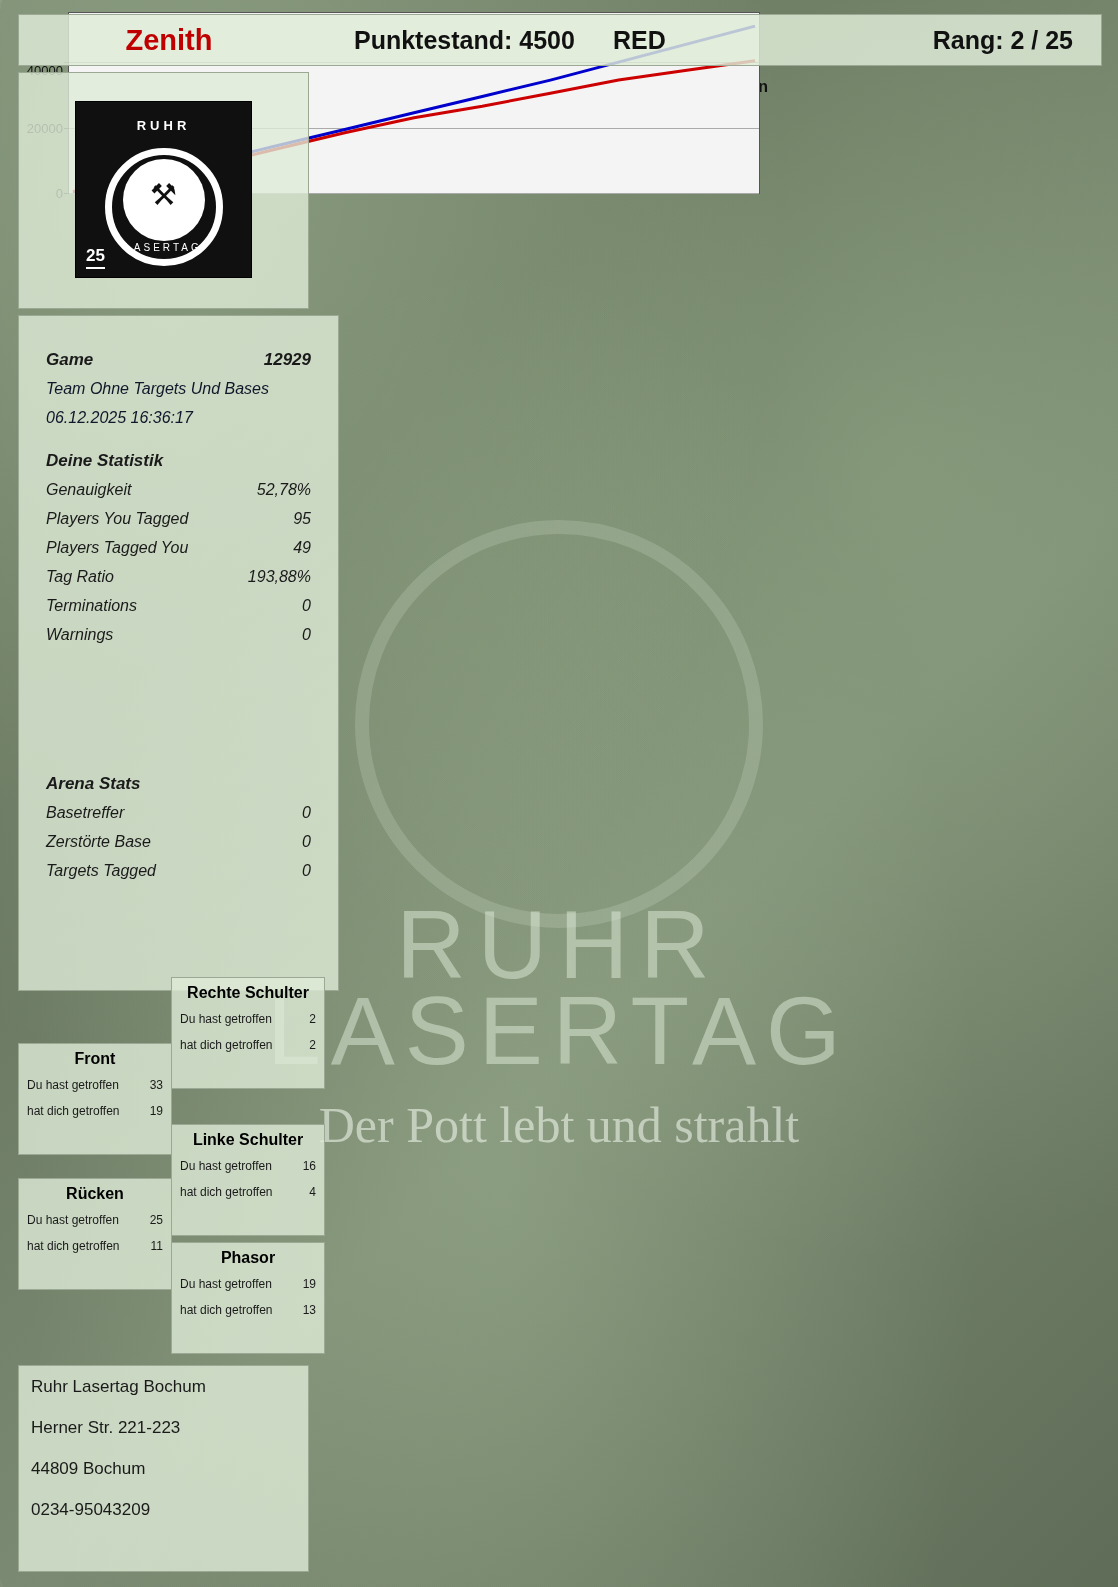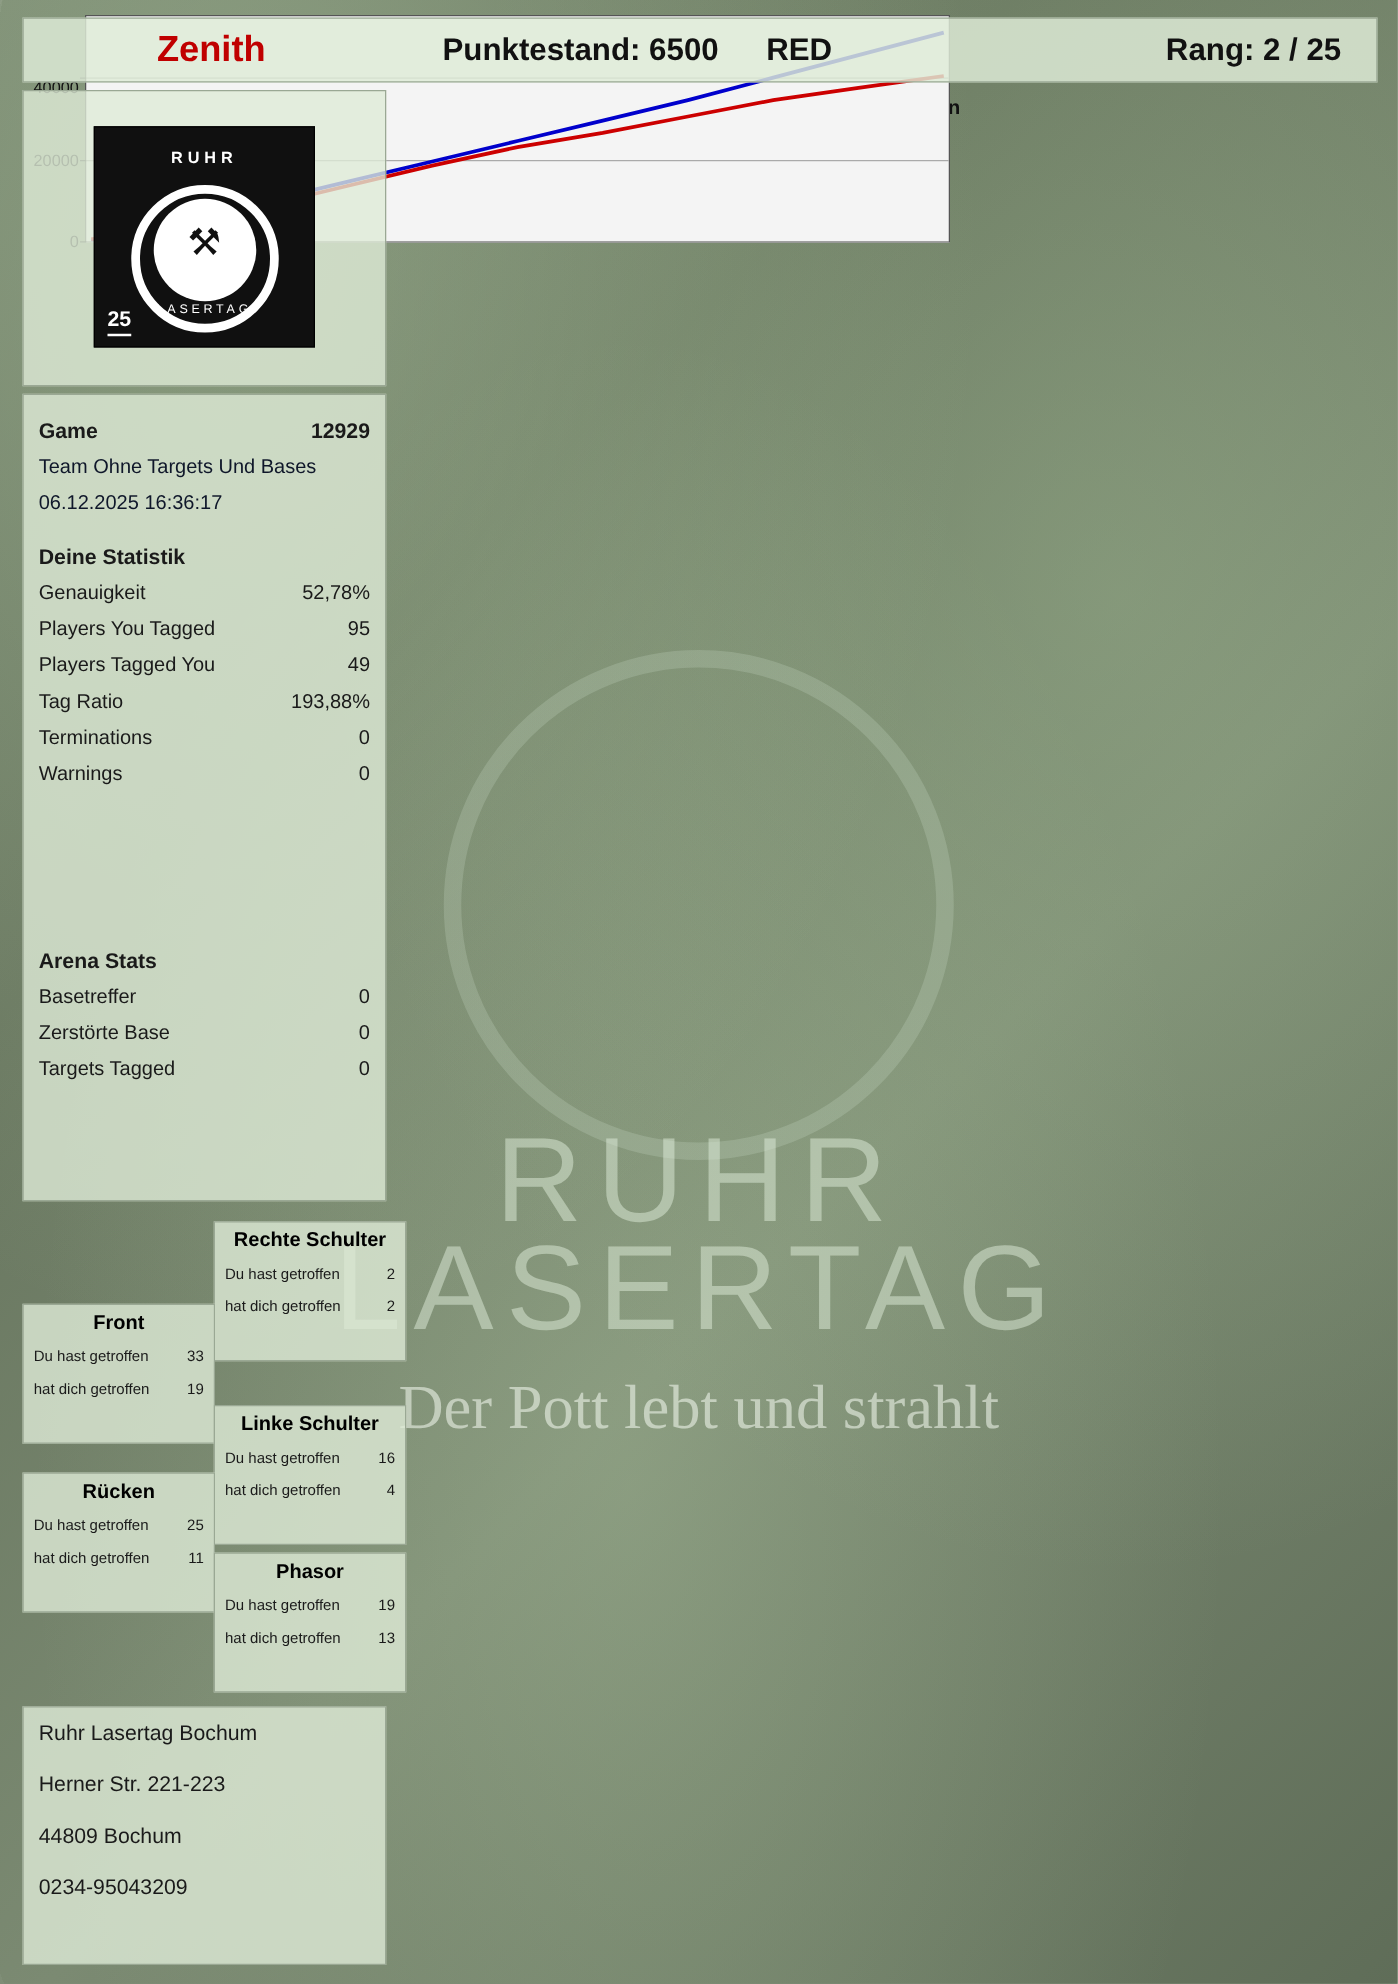--- a/index.html
+++ b/index.html
@@ -175,21 +175,22 @@
     color: #fff;
     font-size: 17px;
     font-weight: bold;
     border-bottom: 2px solid #fff;
     padding-bottom: 1px;
   }
 
   #stats-panel {
     left: 18px; top: 315px;
     width: 289px; height: 644px;
-    padding: 0;
+    padding: 15px;
+    font-style: italic;
   }
   .st-row {
     display: flex;
     justify-content: space-between;
     font-size: 16px;
     color: #1a1a1a;
     padding: 0 12px;
     line-height: 29px;
   }
   .st-head {
@@ -344,21 +345,21 @@
 
 <div class="watermark">
   <div class="wm-circle"></div>
   <div class="wm-line1">RUHR</div>
   <div class="wm-line2">LASERTAG</div>
   <div class="wm-line3">Der Pott lebt und strahlt</div>
 </div>
 
 <div class="panel" id="header">
   <div id="logo-title">Zenith</div>
-  <div class="hdr-score">Punktestand: 6500</div>
+  <div class="hdr-score">Punktestand: 4500</div>
   <div class="hdr-team">RED</div>
   <div class="hdr-rank">Rang: 2 / 25</div>
 </div>
 
 <div class="panel" id="player-photo-panel">
   <div class="photo-box">
     <div class="photo-top-text">RUHR</div>
     <div class="photo-ring"></div>
     <div class="photo-inner"></div>
     <div class="photo-hammers">⚒</div>

